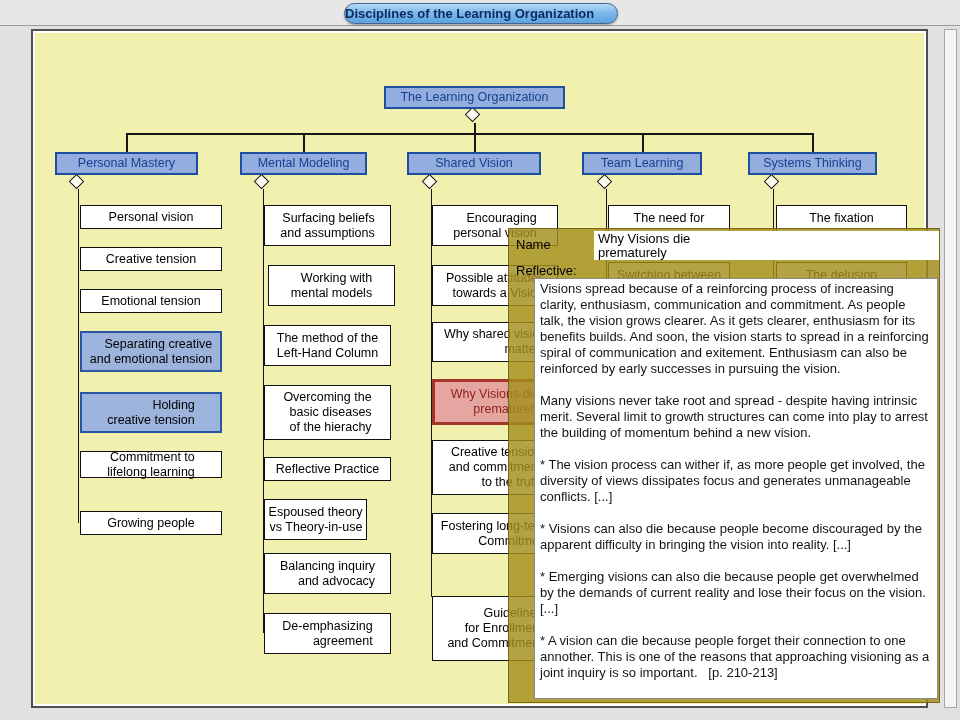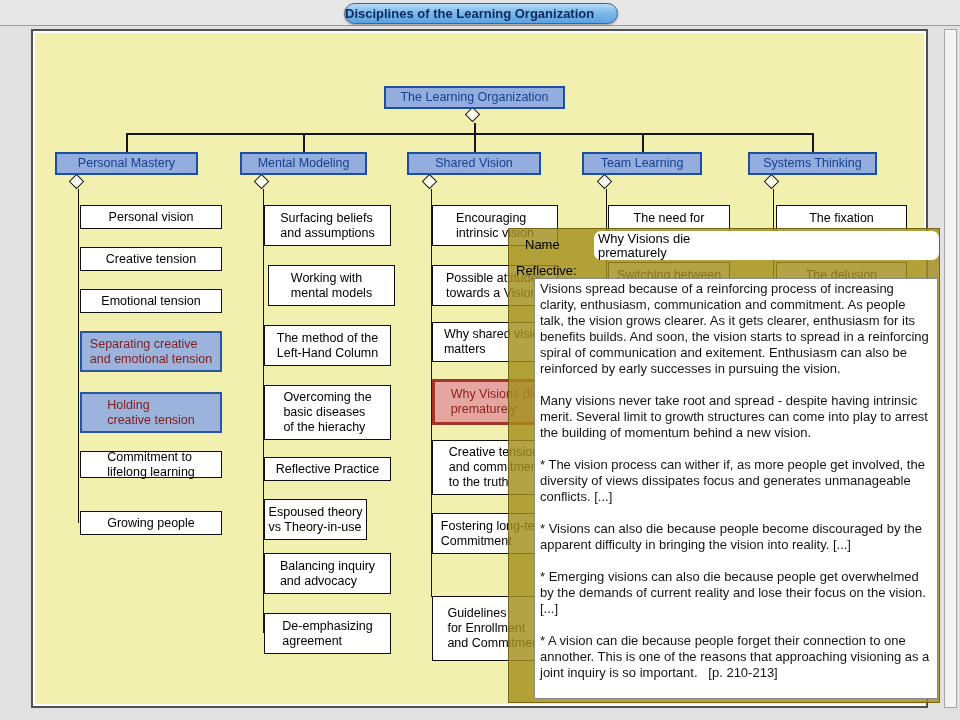--- a/index.html
+++ b/index.html
@@ -12,33 +12,33 @@
             background:linear-gradient(#b6dcf6,#7db9ec 45%,#5ba3e2);
             border:1px solid #48628c;box-shadow:0 1px 2px rgba(0,0,0,.35);
             color:#0d2a5c;font-size:13px;font-weight:bold;text-align:left;line-height:19px;}
   #canvas{left:31px;top:29px;width:897px;height:679px;background:#f1f0ae;
           border:2px solid #4f4f4f;box-shadow:inset 0 0 0 2px #ffffff;}
   #scrollbar{left:944px;top:29px;width:13px;height:679px;background:#f4f4f4;
              border:1px solid #a6a6a6;}
   
   .hline,.vline{background:#161616;}
   .diamond{width:11px;height:11px;border:1.5px solid #161616;background:#fffdf0;transform:rotate(45deg);}
-  .node{display:flex;align-items:center;justify-content:center;text-align:left;
+  .node{display:flex;align-items:center;justify-content:center;text-align:right;
         font-size:12.5px;line-height:15px;white-space:pre-line;}
   .node.white{background:#ffffff;border:1.5px solid #101010;color:#000;}
   .node.blue{background:#93aede;border:2px solid #1e4f9e;color:#17418f;}
-  .node.bluechild{background:#9cb3dc;border:2.5px solid #2a55a2;color:#7f1d1d;}
+  .node.bluechild{background:#9cb3dc;border:2.5px solid #2a55a2;color:#000000;}
   .node.selected{background:#e5a6a1;border:3px solid #a33529;color:#8e211b;}
   .node.topalign{align-items:flex-start;padding-top:5px;}
   
   #popup{left:508px;top:228px;width:432px;height:475px;
          background:rgba(162,143,29,0.82);border:1px solid rgba(110,95,15,0.9);}
   #popup .label{color:#000;font-size:13px;}
   #namefield{left:85px;top:2px;width:345px;height:29px;background:#fff;color:#000;
-             font-size:13px;line-height:14px;padding:1px 4px;white-space:pre-line;border-radius:7px;}
+             font-size:13px;line-height:14px;padding:1px 4px;white-space:pre-line;}
   #descbox{left:25px;top:49px;width:404px;height:421px;background:#fff;border:1px solid #8a8a8a;
            color:#141414;font-size:13px;line-height:16px;padding:2px 5px;
            white-space:pre-wrap;overflow:hidden;}
 </style>
 </head>
 <body>
 
 <div id="topstrip" class="abs"></div>
 <div id="titletab" class="abs">Disciplines of the Learning Organization</div>
 <div id="canvas" class="abs"></div>
@@ -94,21 +94,21 @@
 of the hierachy</div>
 <div class="abs node white" style="left:264px;top:457px;width:127px;height:24px">Reflective Practice</div>
 <div class="abs node white" style="left:264px;top:499px;width:103px;height:41px">Espoused theory
 vs Theory-in-use</div>
 <div class="abs node white" style="left:264px;top:553px;width:127px;height:41px">Balancing inquiry
 and advocacy</div>
 <div class="abs node white" style="left:264px;top:613px;width:127px;height:41px">De-emphasizing
 agreement</div>
 
 <div class="abs node white" style="left:432px;top:205px;width:126px;height:41px">Encouraging
-intrinsic vision</div>
+personal vision</div>
 <div class="abs node white" style="left:432px;top:265px;width:126px;height:41px">Possible attitudes
 towards a Vision</div>
 <div class="abs node white" style="left:432px;top:322px;width:126px;height:40px">Why shared vision
 matters</div>
 <div class="abs node selected" style="left:432px;top:379px;width:126px;height:46px">Why Visions die
 prematurely</div>
 <div class="abs node white" style="left:432px;top:440px;width:126px;height:55px">Creative tension
 and commitment
 to the truth</div>
 <div class="abs node white" style="left:432px;top:513px;width:126px;height:41px">Fostering long-term
@@ -117,21 +117,21 @@
 for Enrollment
 and Commitment</div>
 
 <div class="abs node white topalign" style="left:608px;top:205px;width:122px;height:41px">The need for</div>
 <div class="abs node white topalign" style="left:608px;top:262px;width:122px;height:41px">Switching between</div>
 
 <div class="abs node white topalign" style="left:776px;top:205px;width:131px;height:41px">The fixation</div>
 <div class="abs node white topalign" style="left:776px;top:262px;width:131px;height:41px">The delusion</div>
 
 <div id="popup" class="abs">
-  <div class="abs label" style="left:16px;top:8px">Name</div>
+  <div class="abs label" style="left:7px;top:8px">Name</div>
   <div id="namefield" class="abs">Why Visions die
 prematurely</div>
   <div class="abs label" style="left:7px;top:34px">Reflective:</div>
   <div id="descbox" class="abs">Visions spread because of a reinforcing process of increasing clarity, enthusiasm, communication and commitment. As people talk, the vision grows clearer. As it gets clearer, enthusiasm for its benefits builds. And soon, the vision starts to spread in a reinforcing spiral of communication and exitement. Enthusiasm can also be reinforced by early successes in pursuing the vision.
 
 Many visions never take root and spread - despite having intrinsic merit. Several limit to growth structures can come into play to arrest the building of momentum behind a new vision.
 
 * The vision process can wither if, as more people get involved, the diversity of views dissipates focus and generates unmanageable conflicts. [...]
 
 * Visions can also die because people become discouraged by the apparent difficulty in bringing the vision into reality. [...]

